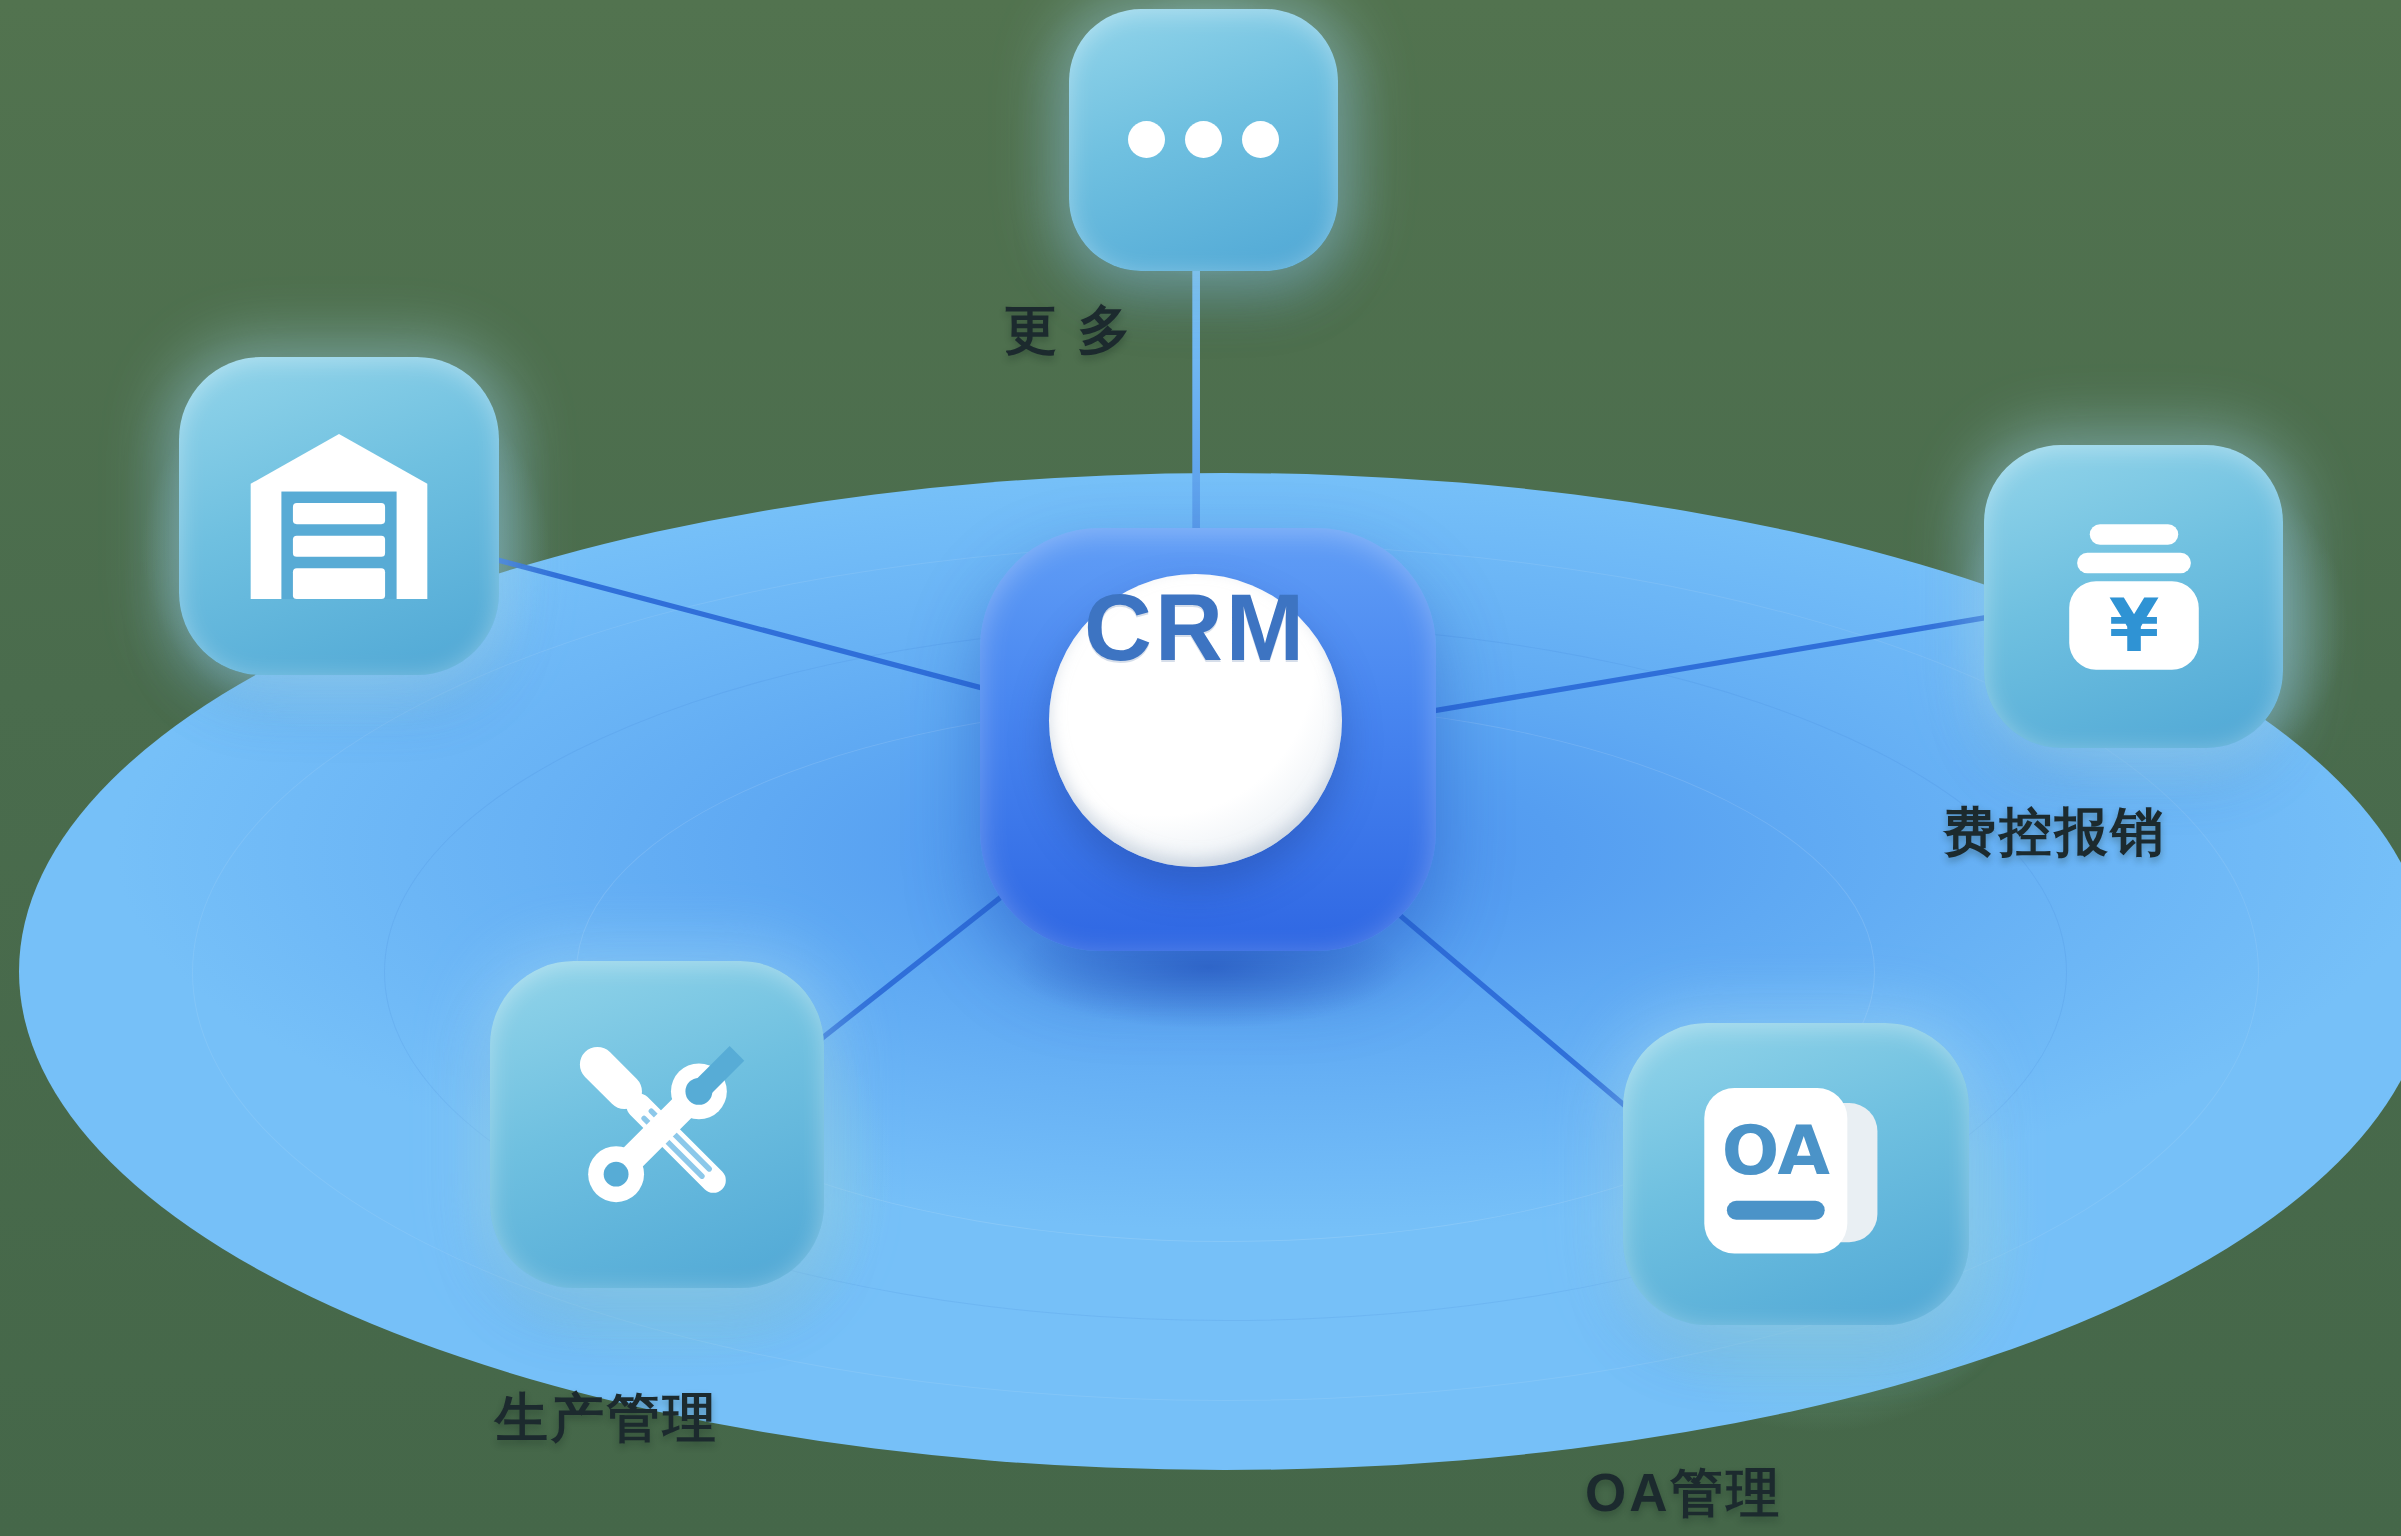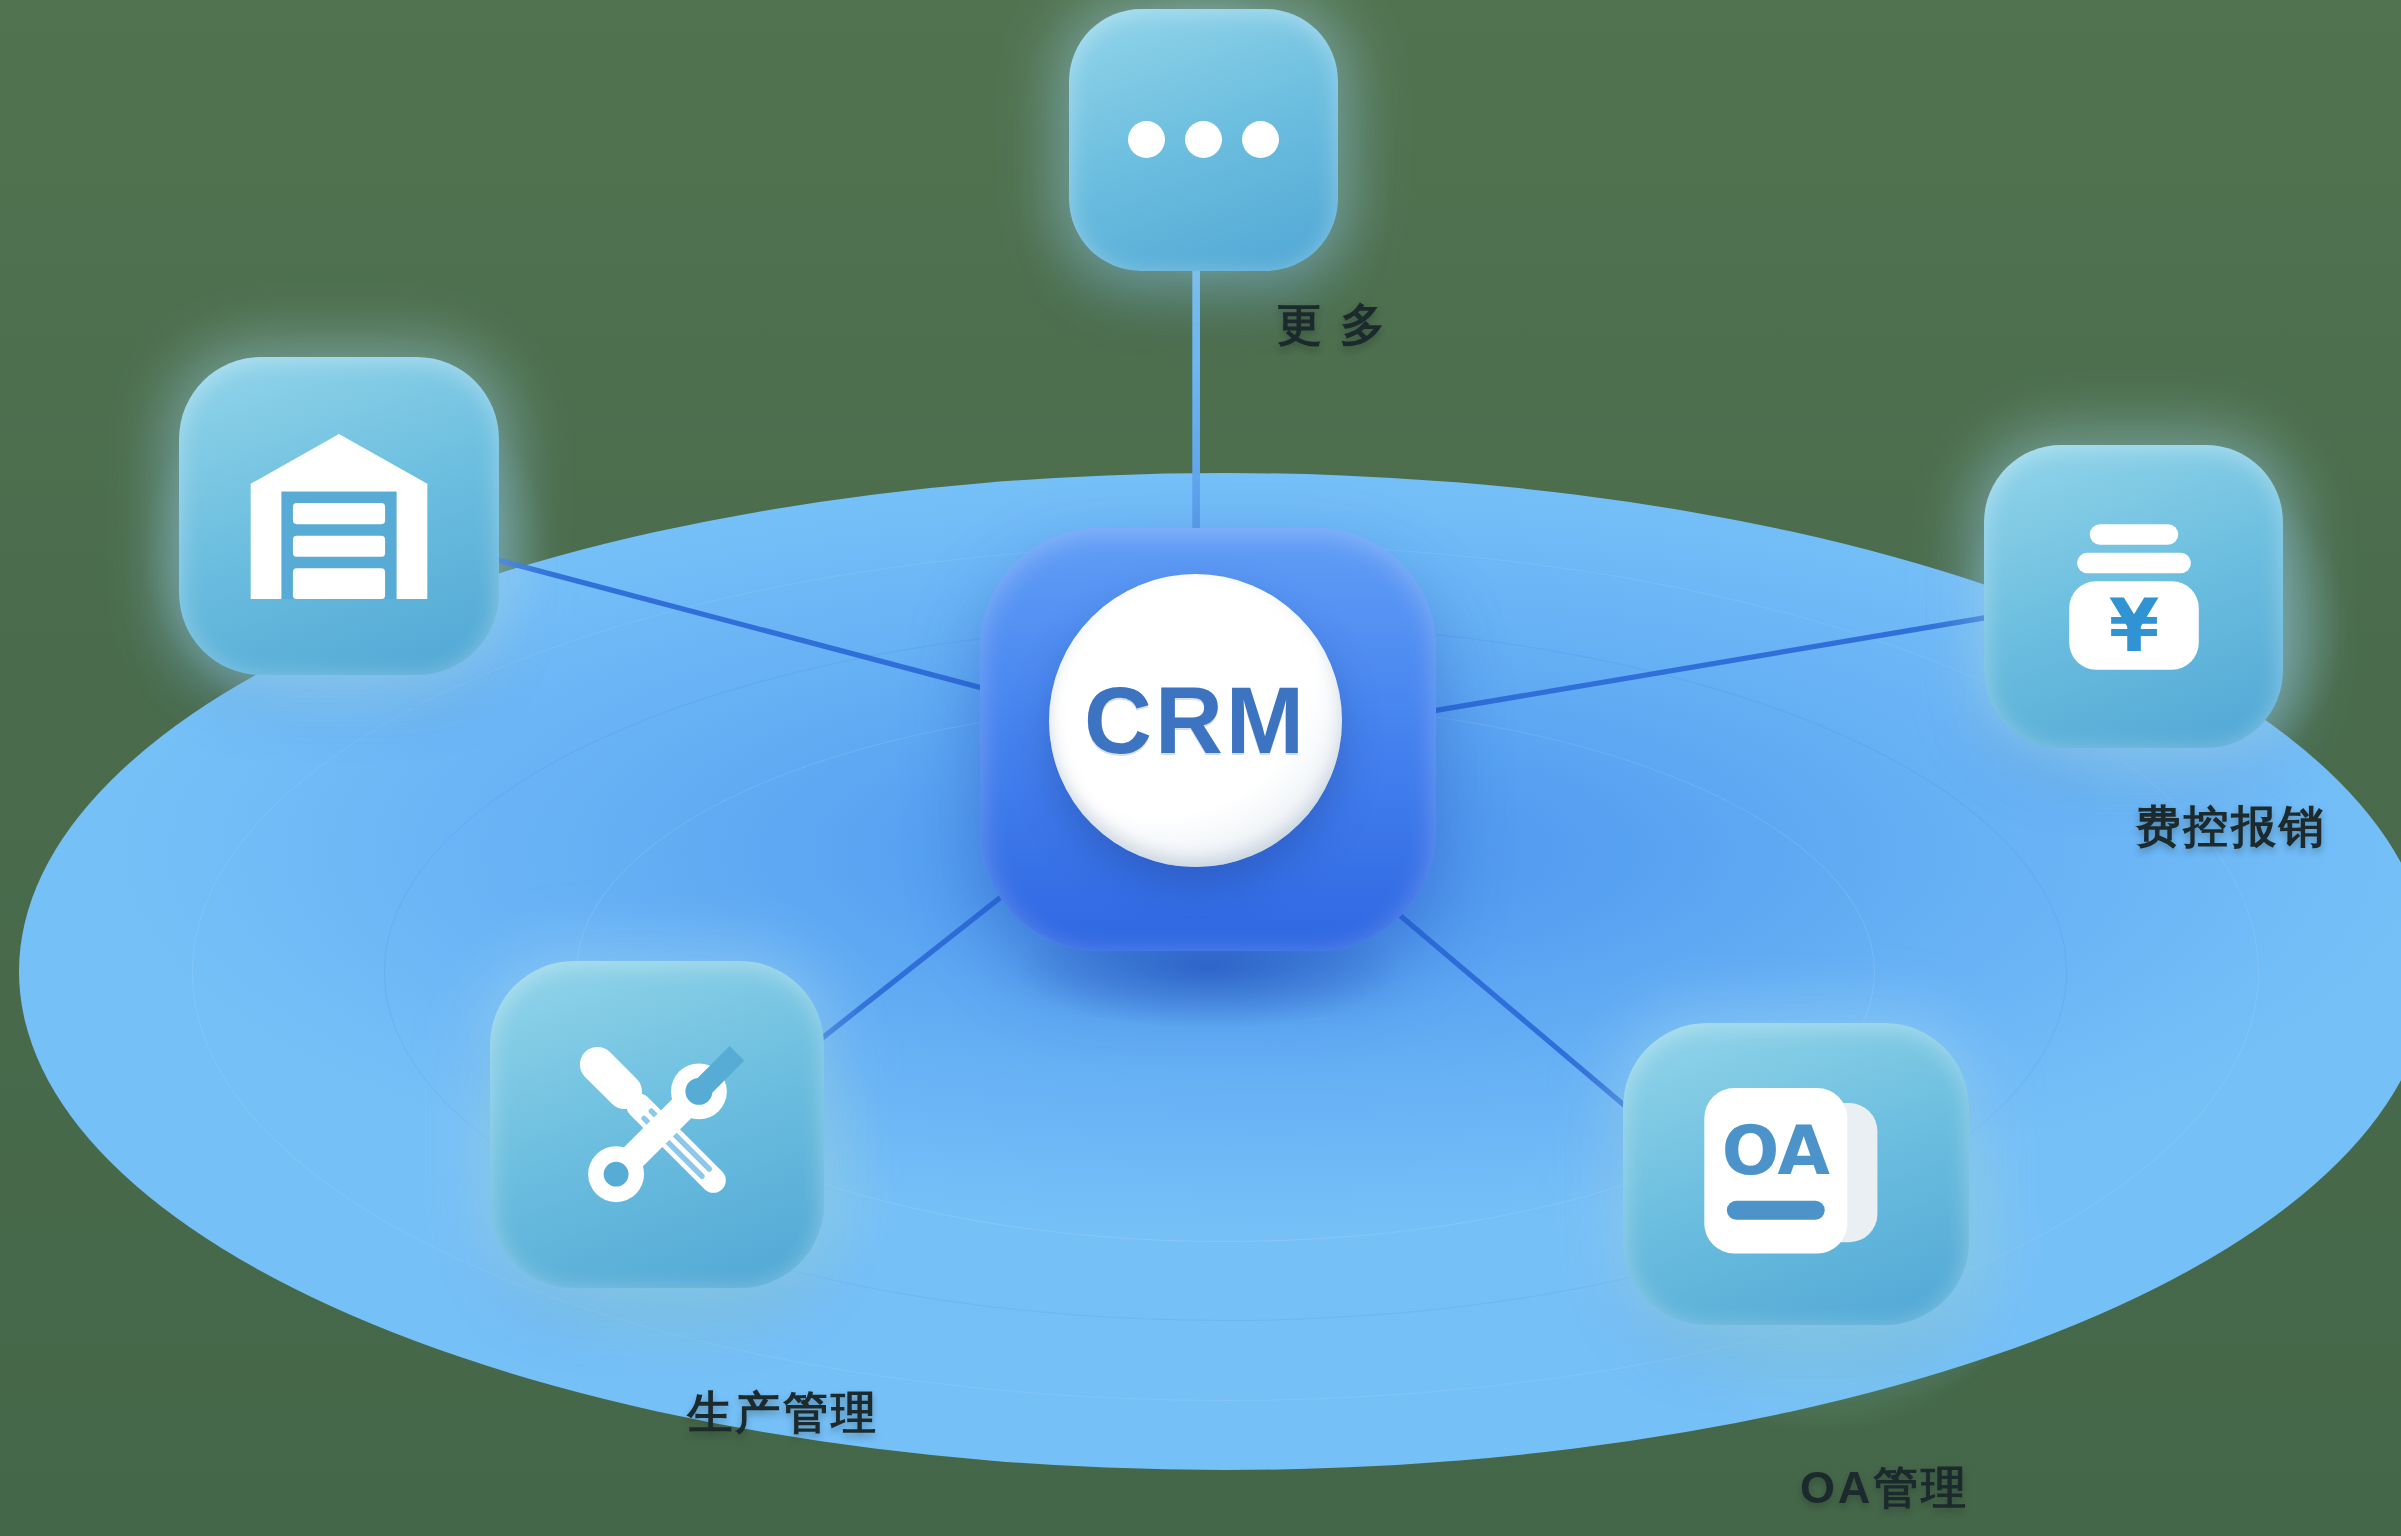--- a/index.html
+++ b/index.html
@@ -35,36 +35,36 @@
   .tile-more{left:1069px;top:8.6px;width:269px;height:262px;border-radius:72px;}
   .tile-inventory{left:179px;top:357px;width:320px;height:318px;border-radius:82px;}
   .tile-expense{left:1984px;top:445px;width:299px;height:303px;border-radius:77px;}
   .tile-production{left:490px;top:961px;width:334px;height:327px;border-radius:84px;}
   .tile-oa{left:1623px;top:1023px;width:346px;height:302px;border-radius:84px;}
 
   .dots{display:flex;gap:20px;align-items:center;justify-content:center;}
   .dots span{width:37px;height:37px;border-radius:50%;background:#fff;display:block;}
 
   
-  .mod-label{position:absolute;width:384px;text-align:right;font-size:45px;font-weight:700;
+  .mod-label{position:absolute;width:384px;text-align:left;font-size:53px;font-weight:700;
     color:#1c2a2e;letter-spacing:2.9px;text-shadow:0 3.8px 7.7px rgba(15,35,25,.30);}
   .label-more{left:1004px;top:295px;}
   .label-inventory{left:146px;top:723px;}
   .label-expense{left:1943px;top:797px;}
   .label-production{left:495px;top:1383px;}
   .label-oa{left:1585px;top:1458px;}
 
   
   .crm-shadow{position:absolute;left:949px;top:886px;width:519px;height:163px;border-radius:50%;
     background:radial-gradient(closest-side,rgba(22,62,172,.48),rgba(22,62,172,0) 75%);}
   .crm-sq{position:absolute;left:980px;top:528px;width:456px;height:423px;border-radius:120px;
     background:linear-gradient(180deg,#619ef6 0%,#4886f0 42%,#2f67e3 100%);
     box-shadow:0 34px 72px rgba(25,70,180,.40), inset 0 4.8px 29px rgba(255,255,255,.28);}
   .crm-circle{position:absolute;left:1049px;top:574px;width:293px;height:293px;border-radius:50%;
-    display:flex;align-items:center;justify-content:center;
+    display:flex;justify-content:center;
     background:radial-gradient(circle at 38% 30%,#ffffff 0%,#ffffff 56%,#f3f6f9 70%,#dde4ec 86%,#c6cfda 100%);
     box-shadow:0 19px 38px rgba(30,60,140,.35), inset 0 -7.7px 16.3px rgba(175,190,206,.55);}
   .crm-text{font-size:94px;font-weight:800;letter-spacing:2.9px;color:#3d74c2;
     text-shadow:0 2.4px 0 rgba(28,70,140,.18);}
 
   .icon-svg{display:block;}
 </style>
 </head>
 <body>
 

